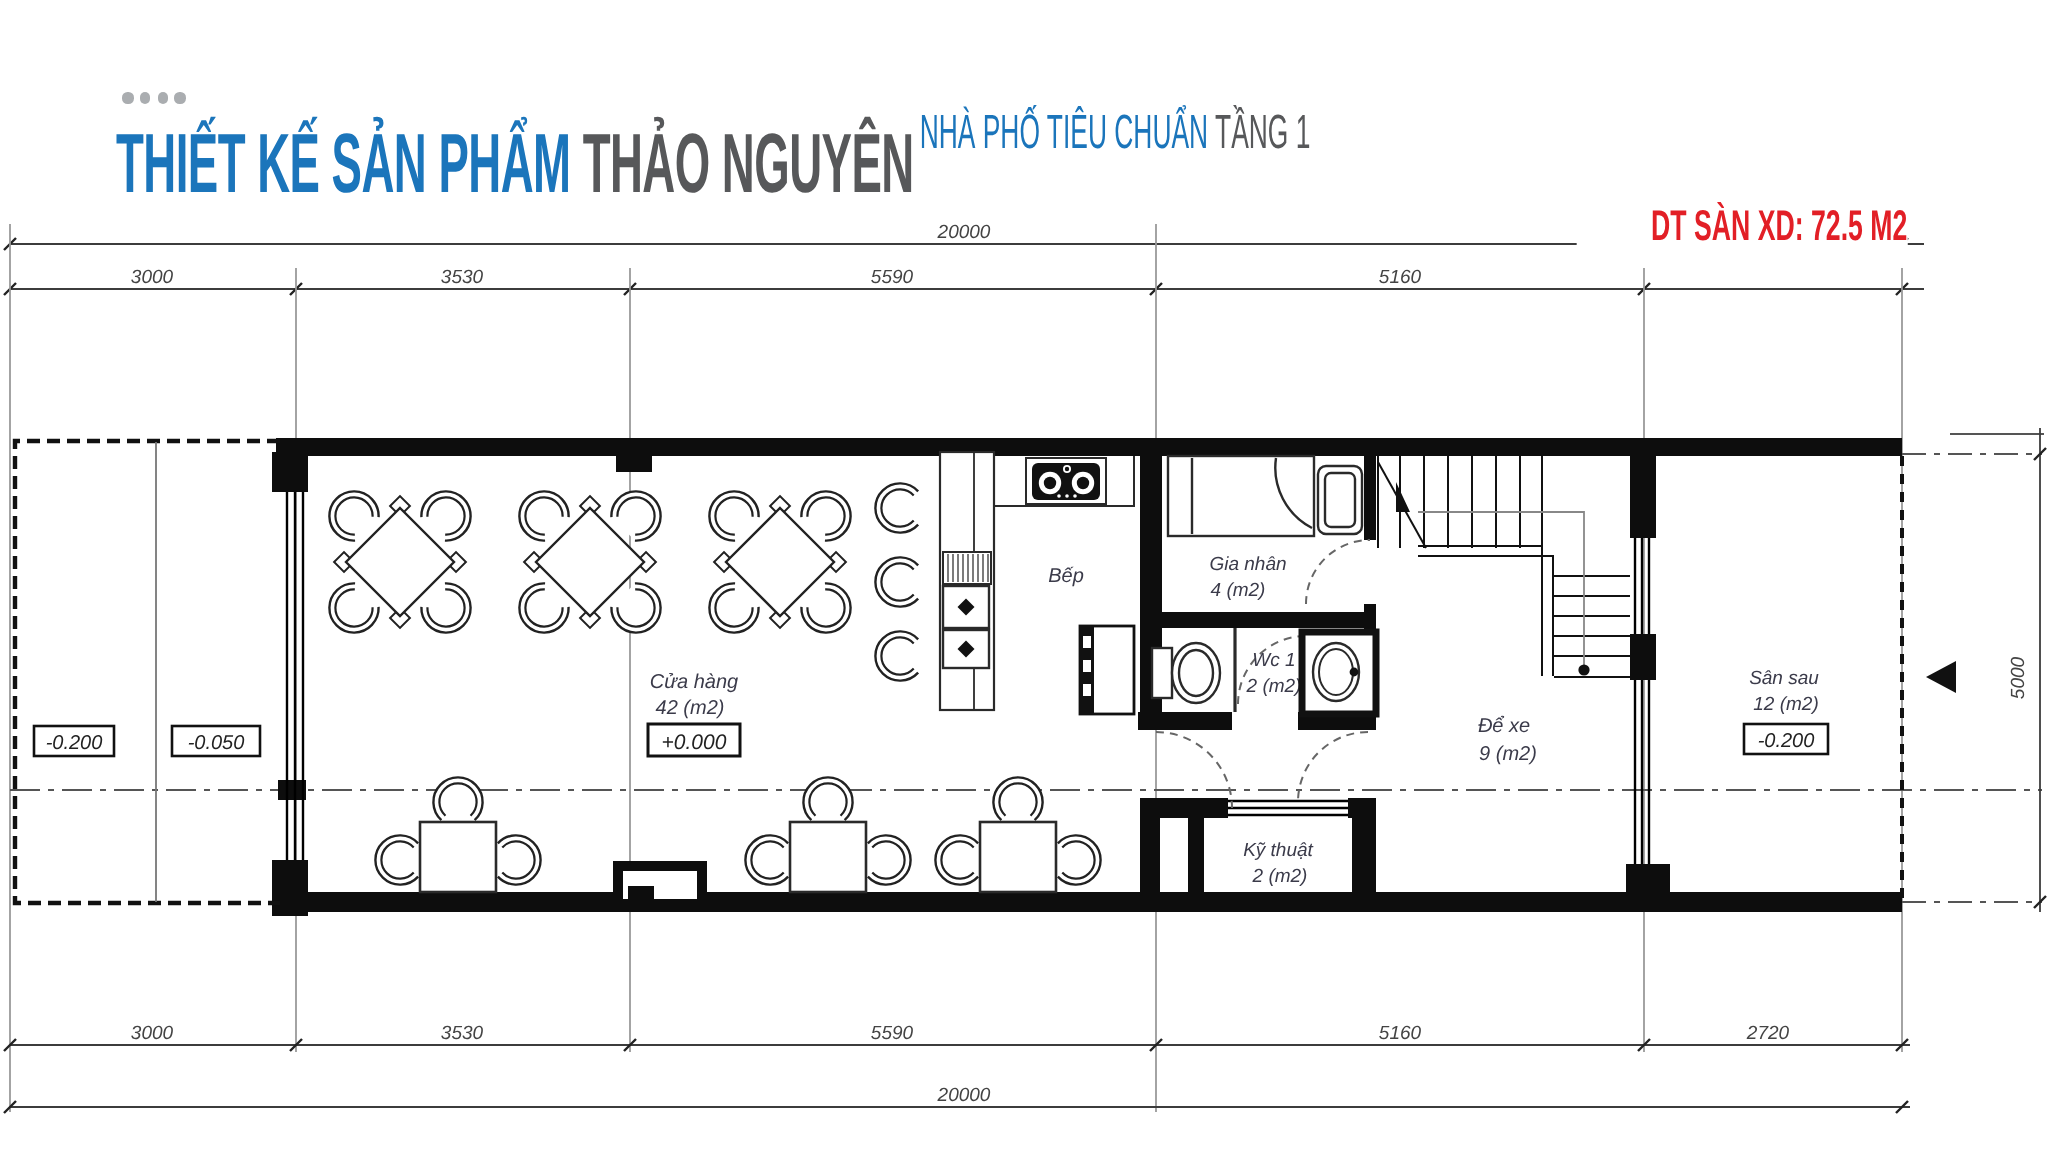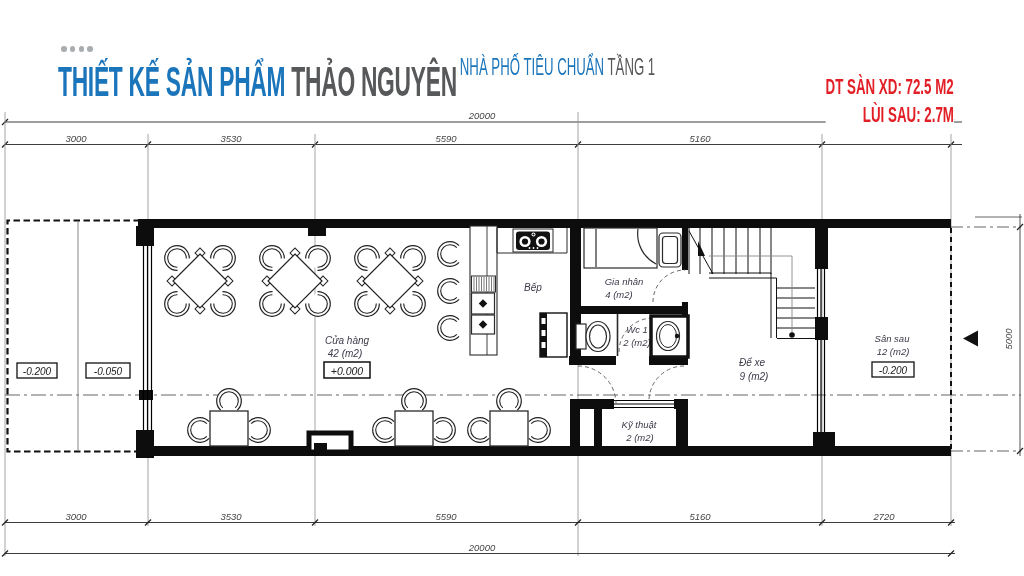--- a/index.html
+++ b/index.html
@@ -441,18 +441,17 @@
 </div>
 
 <div class="abs" style="left:58px;top:63px;white-space:nowrap;font-weight:bold;font-size:42px;line-height:38px;transform:scaleX(0.543);transform-origin:0 0;letter-spacing:-0.5px;">
   <span style="color:#1b75bb;">THIẾT KẾ SẢN PHẨM</span> <span style="color:#57585a;">THẢO NGUYÊN</span>
 </div>
 
 <div class="abs" style="left:0;top:53px;width:955px;text-align:center;white-space:nowrap;font-weight:normal;font-size:24px;">
   <span style="display:inline-block;transform:scaleX(0.55);transform-origin:100% 0;"><span style="color:#1b75bb;">NHÀ PHỐ TIÊU CHUẨN</span> <span style="color:#57585a;">TẦNG 1</span></span>
 </div>
 
-<div class="abs" style="left:600px;top:74px;width:354px;text-align:right;font-weight:bold;font-size:21.5px;line-height:27.6px;color:#e21f26;white-space:nowrap;">
+<div class="abs" style="left:600px;top:100px;width:354px;text-align:right;font-weight:bold;font-size:21.5px;line-height:27.6px;color:#e21f26;white-space:nowrap;">
   <div><span style="display:inline-block;transform:scaleX(0.62);transform-origin:100% 50%;background:#fff;padding-left:60px;">DT SÀN XD: 72.5 M2</span></div>
-  <div><span style="display:inline-block;transform:scaleX(0.62);transform-origin:100% 50%;background:#fff;padding-left:60px;">LÙI SAU: 2.7M</span></div>
 </div>
 
 </div>
 
 </body></html>

